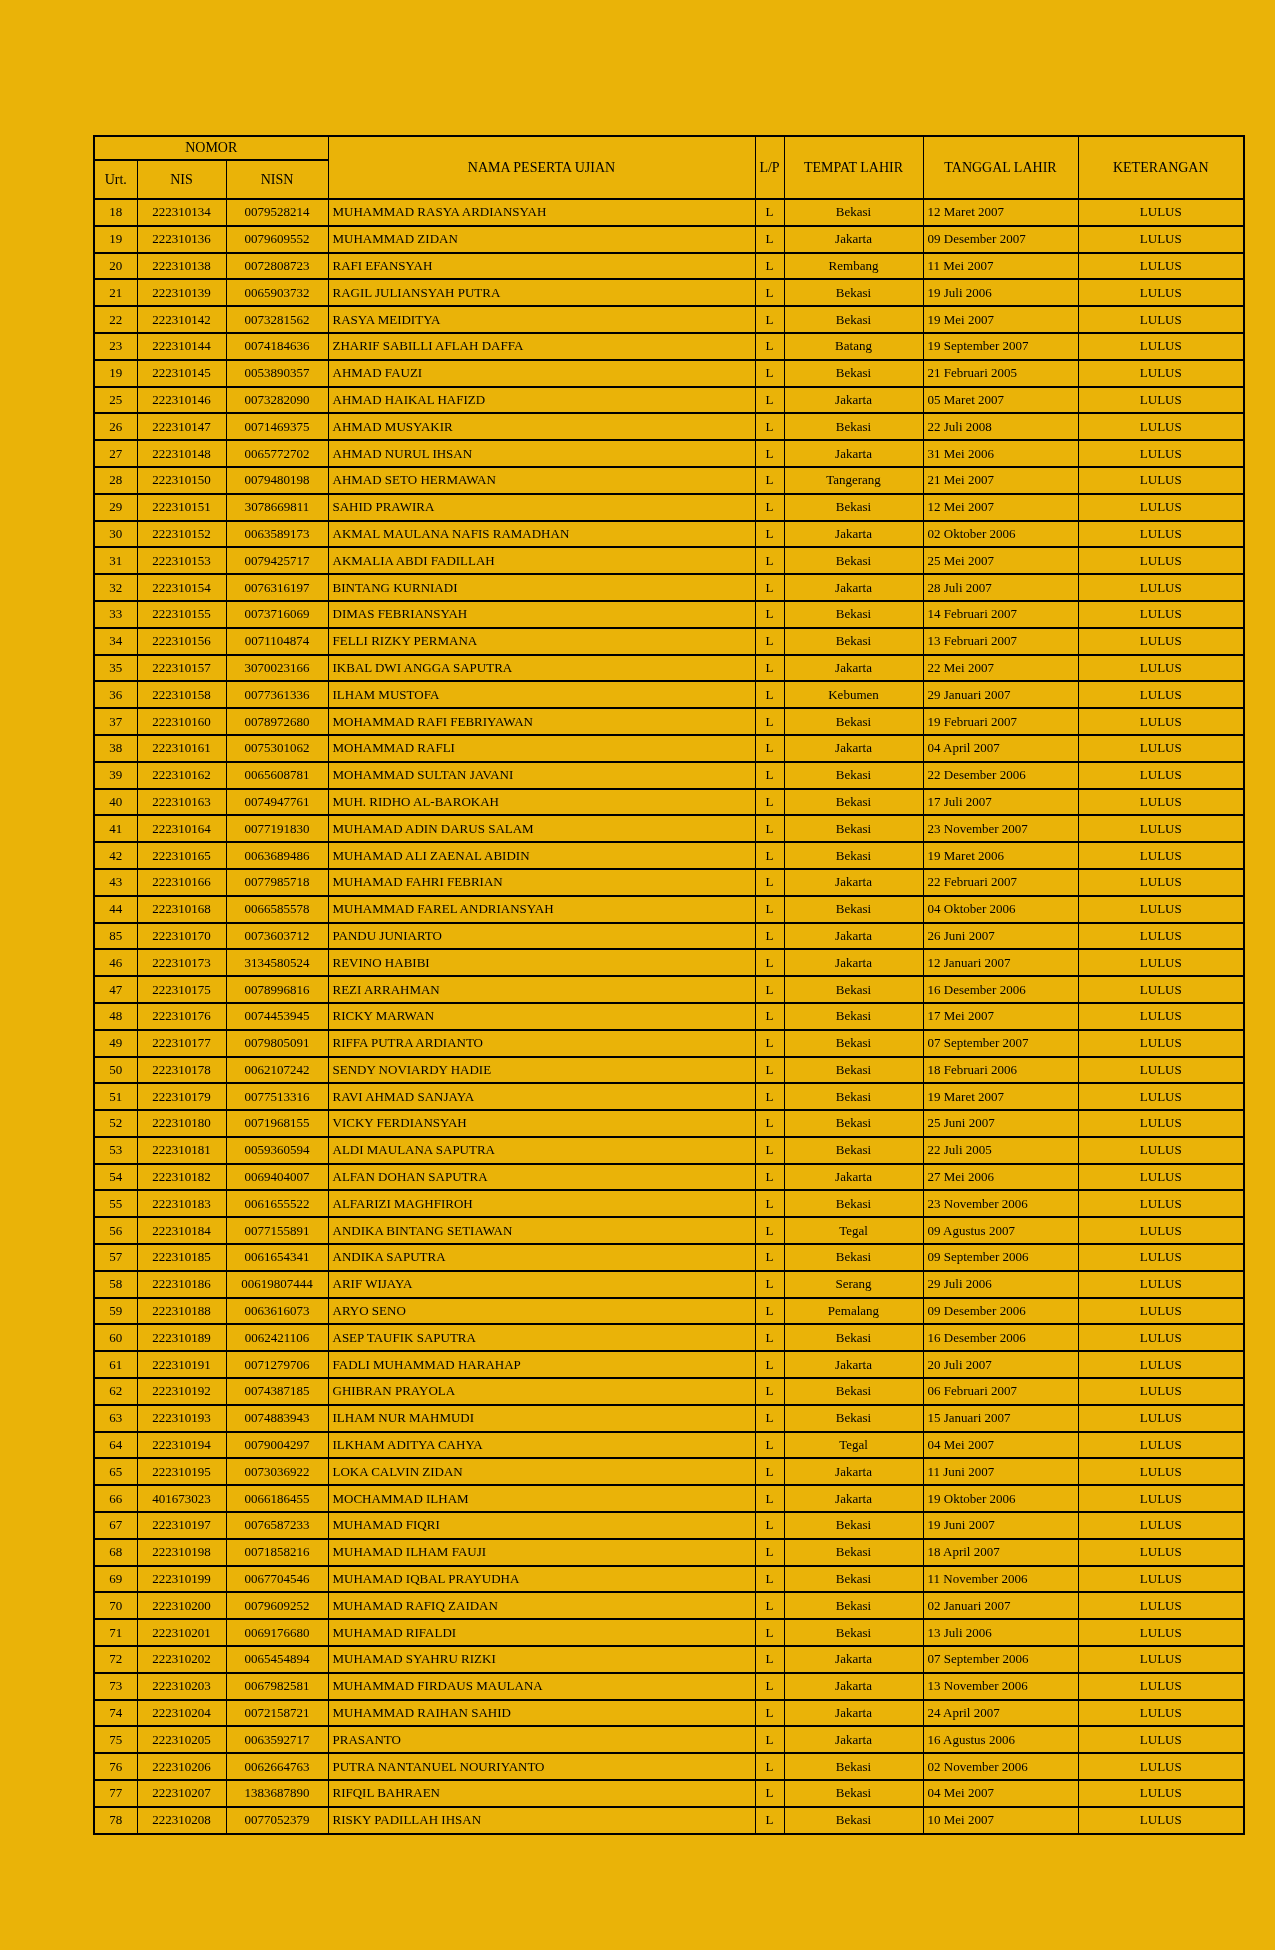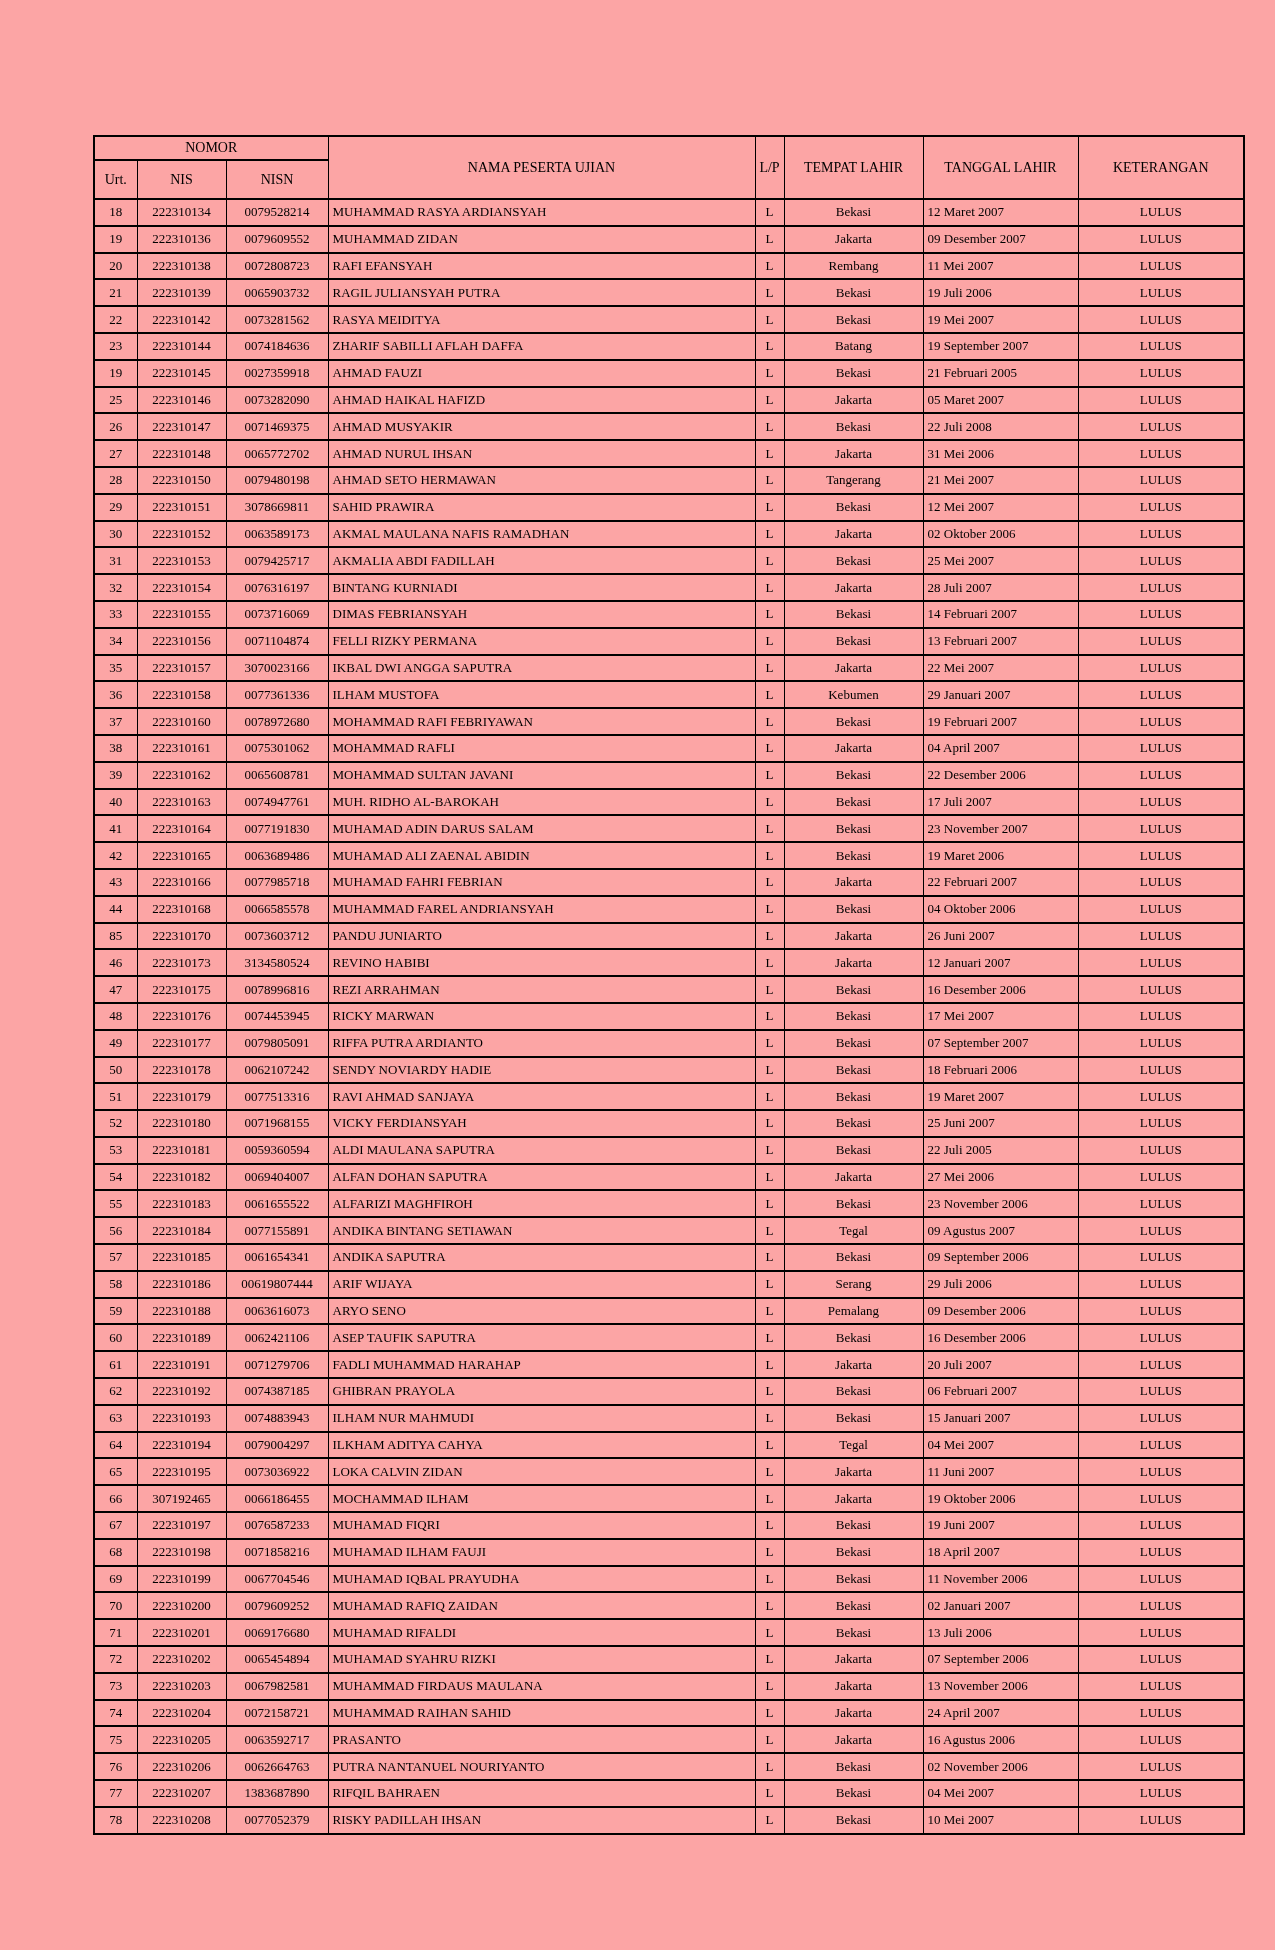--- a/index.html
+++ b/index.html
@@ -12,21 +12,21 @@
     height: 1950px;
     position: relative;
     font-family: "Liberation Serif", "DejaVu Serif", serif;
     color: #000000;
   }
   .page {
     position: absolute;
     left: 0; top: 0;
     width: 1275px;
     height: 1950px;
-    background: #fca5a5;
+    background: #eab308;
   }
   table.grad-table {
     position: absolute;
     left: 93px;
     top: 135px;
     width: 1150px;
     border-collapse: collapse;
     table-layout: fixed;
     border: 2px solid #000000;
   }
@@ -147,21 +147,21 @@
           <td class="c2">0074184636</td>
           <td class="c3">ZHARIF SABILLI AFLAH DAFFA</td>
           <td class="c4">L</td>
           <td class="c5">Batang</td>
           <td class="c6">19 September 2007</td>
           <td class="c7">LULUS</td>
         </tr>
         <tr>
           <td class="c0">19</td>
           <td class="c1">222310145</td>
-          <td class="c2">0027359918</td>
+          <td class="c2">0053890357</td>
           <td class="c3">AHMAD FAUZI</td>
           <td class="c4">L</td>
           <td class="c5">Bekasi</td>
           <td class="c6">21 Februari 2005</td>
           <td class="c7">LULUS</td>
         </tr>
         <tr>
           <td class="c0">25</td>
           <td class="c1">222310146</td>
           <td class="c2">0073282090</td>
@@ -566,21 +566,21 @@
           <td class="c1">222310195</td>
           <td class="c2">0073036922</td>
           <td class="c3">LOKA CALVIN ZIDAN</td>
           <td class="c4">L</td>
           <td class="c5">Jakarta</td>
           <td class="c6">11 Juni 2007</td>
           <td class="c7">LULUS</td>
         </tr>
         <tr>
           <td class="c0">66</td>
-          <td class="c1">307192465</td>
+          <td class="c1">401673023</td>
           <td class="c2">0066186455</td>
           <td class="c3">MOCHAMMAD ILHAM</td>
           <td class="c4">L</td>
           <td class="c5">Jakarta</td>
           <td class="c6">19 Oktober 2006</td>
           <td class="c7">LULUS</td>
         </tr>
         <tr>
           <td class="c0">67</td>
           <td class="c1">222310197</td>

